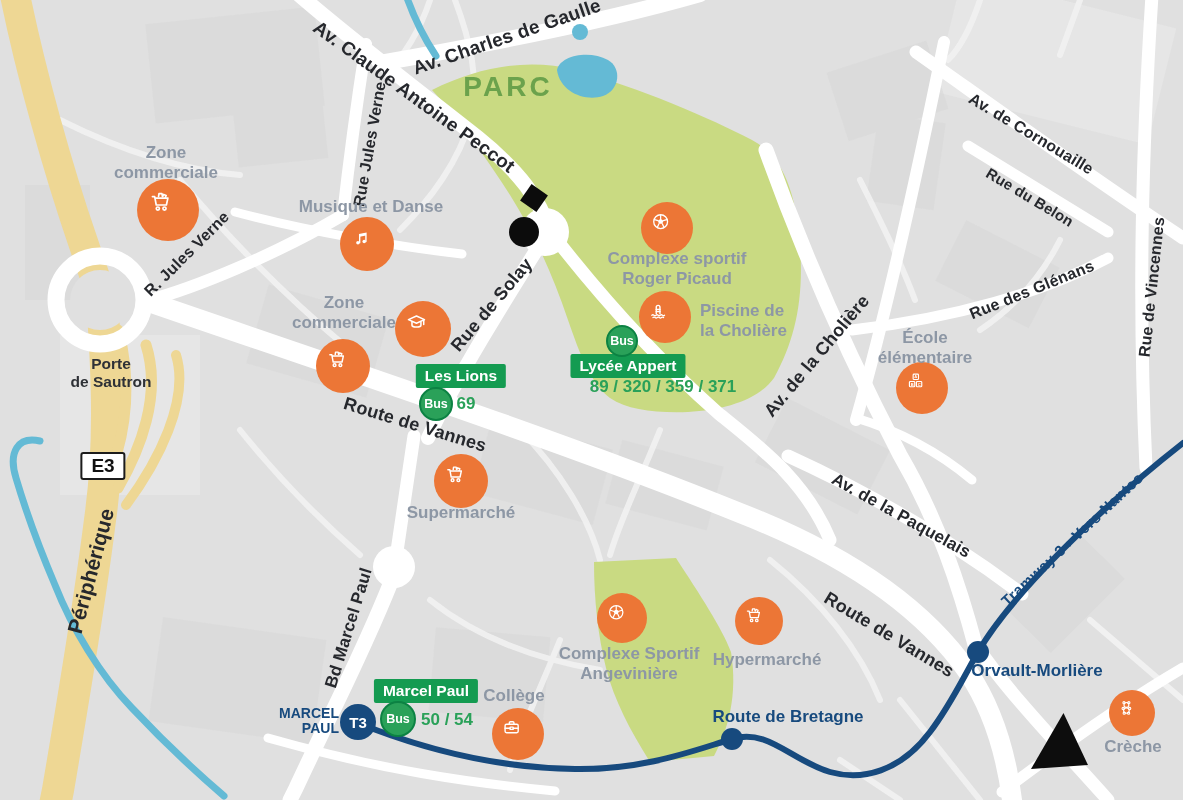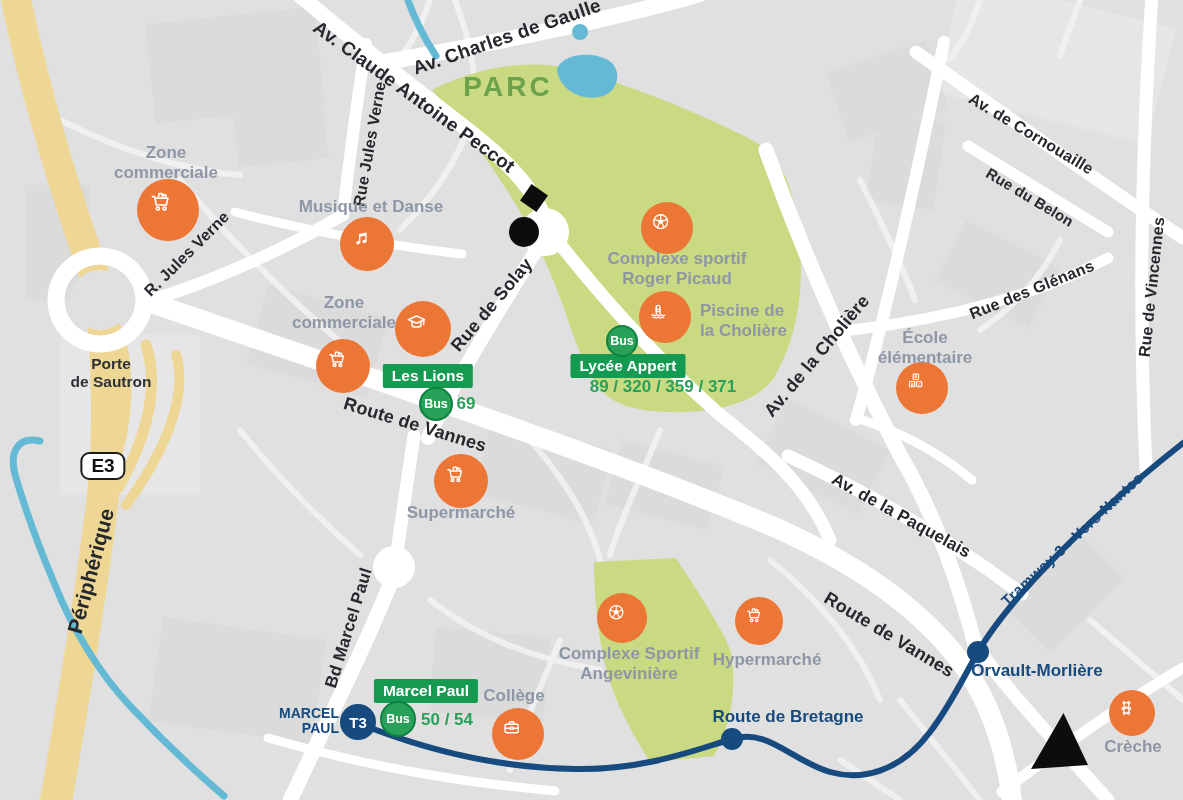--- a/index.html
+++ b/index.html
@@ -31,21 +31,21 @@
   .tram-stop-label{color:var(--tram);font-weight:700;font-size:17px;white-space:nowrap;transform:translate(-50%,-50%);}
   .tram-line-label{left:1072px;top:539px;color:var(--tram);font-weight:700;font-size:15px;white-space:nowrap;
     letter-spacing:.5px;transform:translate(-50%,-50%) rotate(-43deg);}
   .terminus{left:309px;top:721px;color:var(--tram);font-weight:800;font-size:14px;line-height:1.1;
     text-align:right;white-space:pre-line;transform:translate(-50%,-50%);}
   .t3{left:358px;top:722px;width:36px;height:36px;background:var(--tram);color:#fff;font-weight:800;font-size:15px;
     border-radius:50%;display:flex;align-items:center;justify-content:center;transform:translate(-50%,-50%);}
   .parc{left:508px;top:87px;color:var(--park-text);font-weight:800;font-size:28px;letter-spacing:3px;
     transform:translate(-50%,-50%);}
   .e3{left:103px;top:466px;background:#fff;border:2.5px solid #1c1c1c;color:#111;font-weight:800;font-size:19px;
-    padding:1px 9px;border-radius:9px;transform:translate(-50%,-50%);}
+    padding:1px 9px;border-radius:3px;transform:translate(-50%,-50%);}
   .porte{left:111px;top:373px;color:#2e3136;font-weight:700;font-size:15.5px;line-height:1.15;text-align:center;
     white-space:pre-line;transform:translate(-50%,-50%);}
   .periph{left:91px;top:571px;color:#26282c;font-weight:700;font-size:21px;white-space:nowrap;
     transform:translate(-50%,-50%) rotate(-75deg);}
   .vers{left:1046px;top:686px;color:var(--black);font-weight:800;font-size:31px;line-height:1.06;
     letter-spacing:.3px;text-align:right;white-space:pre-line;transform:translateX(-100%);}
   .tri{left:1031px;top:713px;width:57px;height:56px;background:var(--black);
     clip-path:polygon(57% 0,0 100%,100% 93%);}
   .neo{left:447px;top:161px;background:#0c0c0c;color:#fff;font-weight:800;font-size:25px;
     padding:5px 14px 7px;white-space:nowrap;}
@@ -325,21 +325,21 @@
             <circle cx="15.1" cy="6" r="1.4"></circle>
             <ellipse cx="12" cy="16" rx="3.6" ry="3.4"></ellipse>
             <circle cx="7.9" cy="13.4" r="1.5"></circle>
             <circle cx="16.1" cy="13.4" r="1.5"></circle>
             <circle cx="9.2" cy="19.4" r="1.4"></circle>
             <circle cx="14.8" cy="19.4" r="1.4"></circle>
           </svg>
         </span>
       </div>
       <div class="poi-label" style="left: 1133px; top: 747px;">Crèche</div>
-      <div class="bus-badge" style="left: 428px; top: 376px;">Les Lions</div>
+      <div class="bus-badge" style="left: 461px; top: 376px;">Les Lions</div>
       <div class="bus-circle" style="left: 436px; top: 404px; width: 30px; height: 30px;">Bus</div>
       <div class="bus-lines" style="left: 466px; top: 404px;">69</div>
       <div class="bus-badge" style="left: 628px; top: 366px;">Lycée Appert</div>
       <div class="bus-circle" style="left: 622px; top: 341px; width: 28px; height: 28px;">Bus</div>
       <div class="bus-lines" style="left: 645px; top: 387px; margin-left: 18px;">89 / 320 / 359 / 371</div>
       <div class="bus-badge" style="left: 426px; top: 691px;">Marcel Paul</div>
       <div class="bus-circle" style="left: 398px; top: 719px; width: 32px; height: 32px;">Bus</div>
       <div class="bus-lines" style="left: 447px; top: 720px;">50 / 54</div>
       <div class="tram-dot" style="left: 732px; top: 739px; width: 22px; height: 22px;"></div>
       <div class="tram-stop-label" style="left: 788px; top: 717px;">Route de Bretagne</div>

